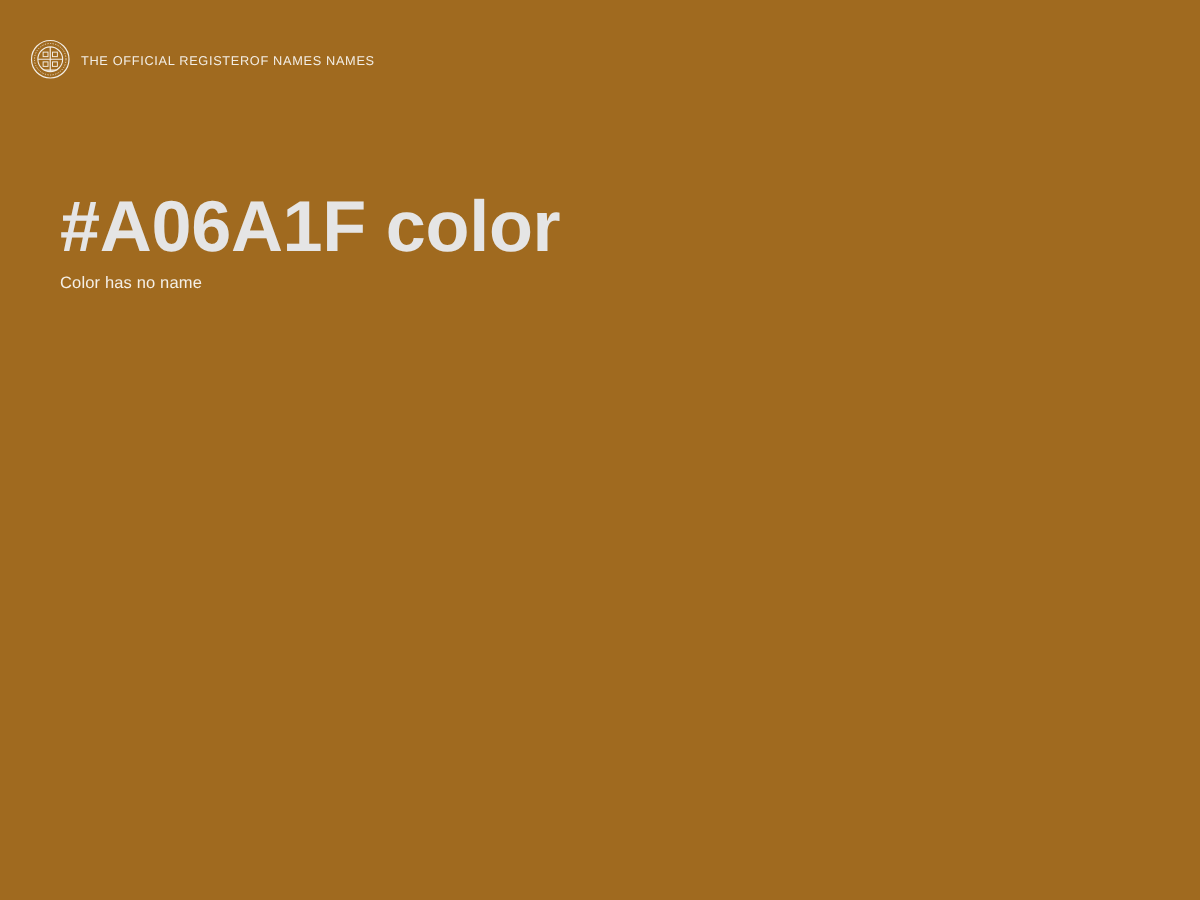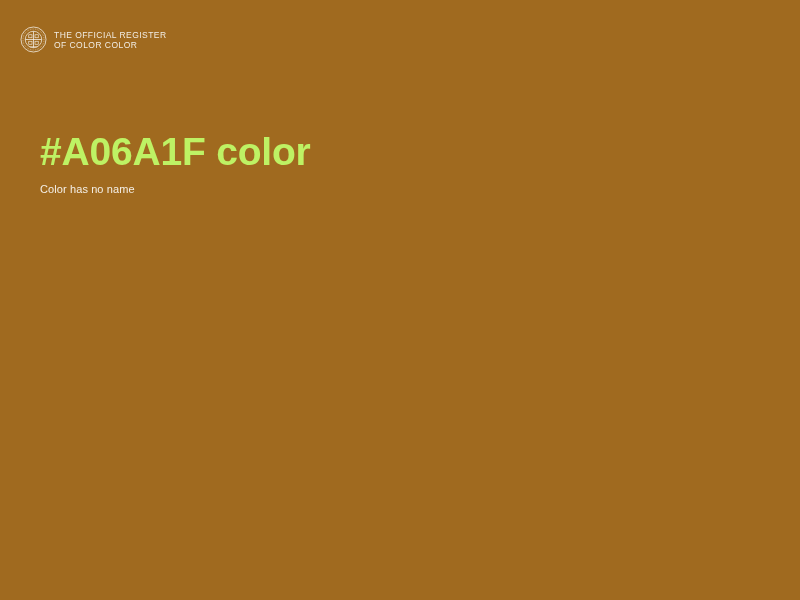--- a/index.html
+++ b/index.html
@@ -28,21 +28,21 @@
 
   .brand-seal {
     width: 27px;
     height: 27px;
     flex: 0 0 27px;
     display: block;
   }
 
   .brand-text {
     display: flex;
-    flex-direction: column;
+    flex-direction: row;
     justify-content: space-between;
     padding-top: 1px;
   }
 
   .brand-line {
     font-size: 8.5px;
     line-height: 10.5px;
     letter-spacing: 0.45px;
     color: #F2EDE4;
     white-space: nowrap;
@@ -51,24 +51,24 @@
 
   
   .content {
     position: absolute;
     left: 40px;
     top: 128px;
     width: 700px;
   }
 
   .color-title {
-    font-size: 39px;
+    font-size: 48px;
     line-height: 48px;
     font-weight: 700;
-    color: #bef264;
+    color: #e5e5e5;
     letter-spacing: -0.2px;
     white-space: nowrap;
   }
 
   .color-subtitle {
     margin-top: 6px;
     font-size: 11px;
     line-height: 15px;
     font-weight: 400;
     color: #F4EFE6;
@@ -97,21 +97,21 @@
       <rect x="30" y="17.5" width="6.5" height="6" fill="none" stroke="#F2EDE4" stroke-width="1.3"></rect>
       <rect x="17.5" y="30.5" width="6.5" height="6" fill="none" stroke="#F2EDE4" stroke-width="1.3"></rect>
       <rect x="30" y="30.5" width="6.5" height="6" fill="none" stroke="#F2EDE4" stroke-width="1.3"></rect>
 
       <path d="M19 41.5 h16" stroke="#F2EDE4" stroke-width="1.4" fill="none"></path>
     </svg>
   </span>
 
   <span class="brand-text">
     <span class="brand-line">THE OFFICIAL REGISTER</span>
-    <span class="brand-line">OF COLOR COLOR</span>
+    <span class="brand-line">OF NAMES NAMES</span>
   </span>
 
 </div>
 
 <div class="content">
   <h1 class="color-title">#A06A1F color</h1>
   <p class="color-subtitle">Color has no name</p>
 </div>
 
 </body></html>

